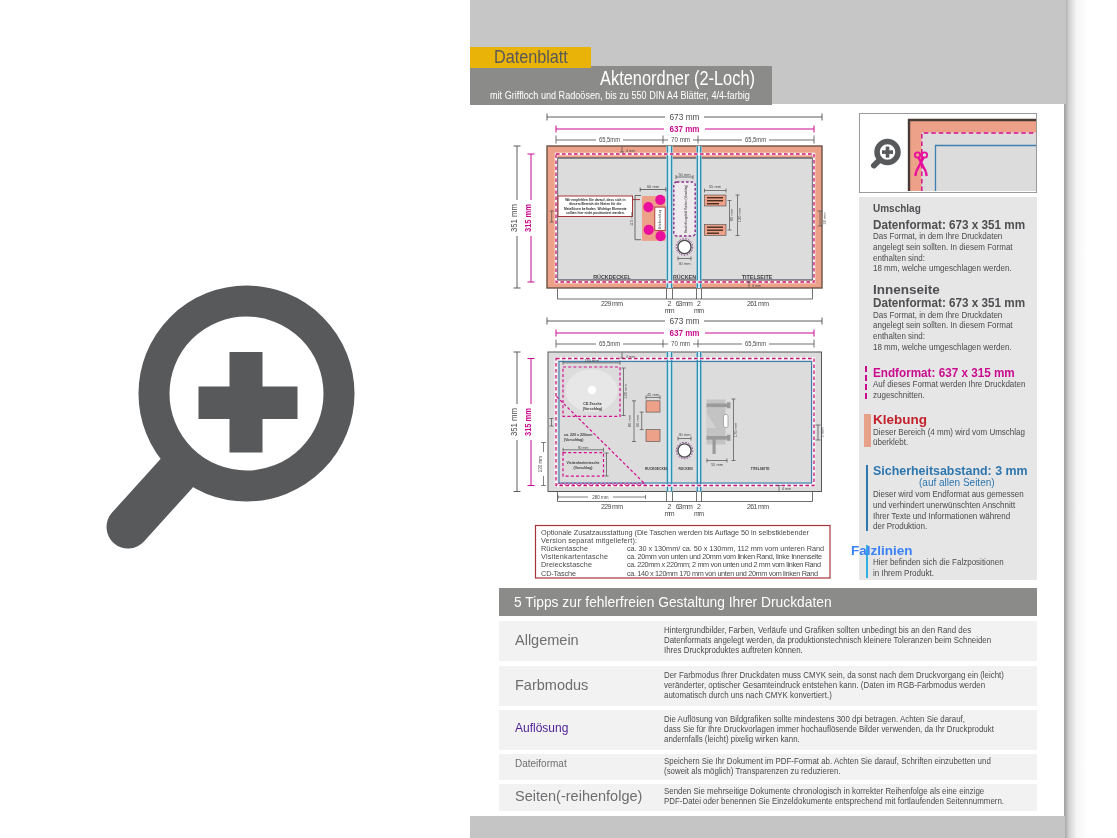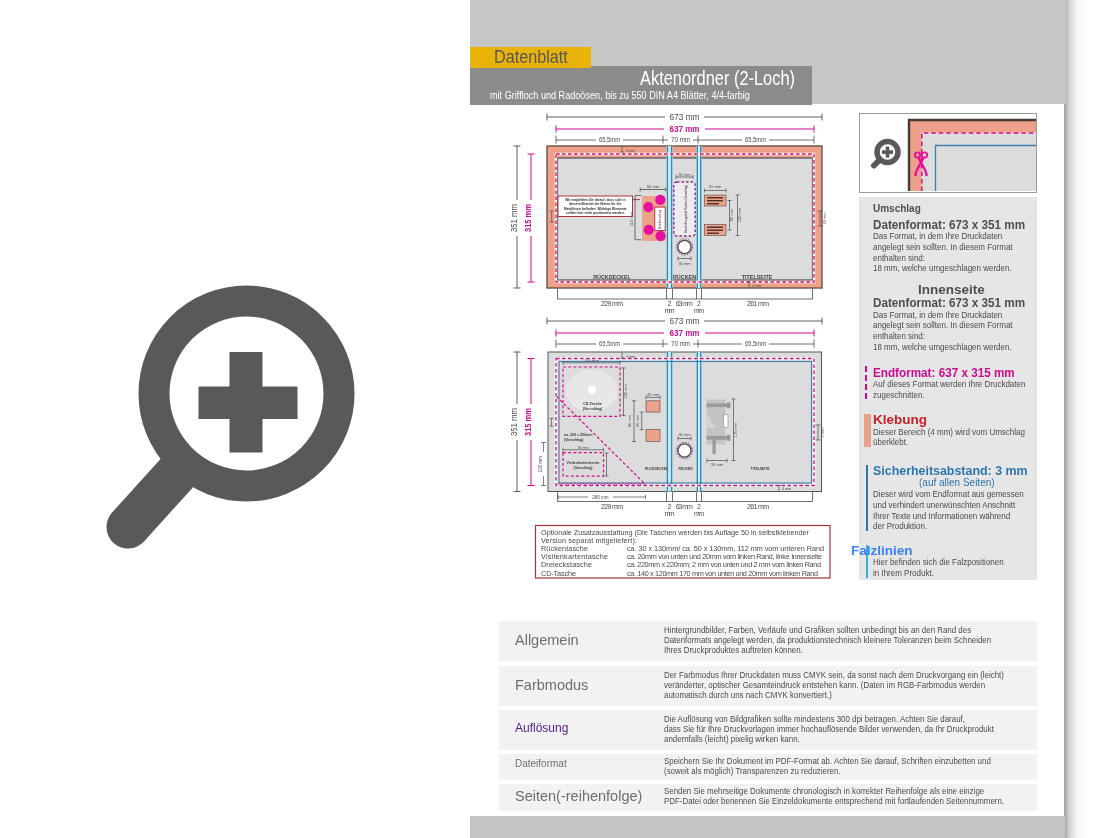--- a/index.html
+++ b/index.html
@@ -25,21 +25,21 @@
   <div class="abs" style="left:470px;top:0;width:594px;height:838px;background:#ffffff;"></div>
 
   <div class="abs" style="left:1064px;top:0;width:26px;height:838px;
     background:linear-gradient(to right,rgba(125,125,127,0.75) 0px,rgba(165,165,167,0.5) 5px,rgba(215,215,217,0.22) 13px,rgba(255,255,255,0) 24px);"></div>
 
   <div class="abs" style="left:470px;top:0;width:596px;height:104px;background:#c6c6c7;"></div>
 
   <div class="abs" style="left:470px;top:46.5px;width:121px;height:21px;background:#eab308;z-index:3;
     font-size:18px;color:#58585a;line-height:20px;"><span style="display:inline-block;margin-left:24px;transform:scaleX(0.9);transform-origin:left;">Datenblatt</span></div>
 
-  <div class="abs" style="left:470px;top:66px;width:302px;height:39px;background:#8b8c89;color:#fff;padding-left:40px;">
+  <div class="abs" style="left:470px;top:66px;width:302px;height:39px;background:#8b8c89;color:#fff;">
 
     <div class="abs" style="right:17px;top:0.5px;font-size:20px;white-space:nowrap;transform:scaleX(0.82);transform-origin:right;">Aktenordner (2-Loch)</div>
 
     <div class="abs" style="left:20px;top:23.5px;font-size:10px;white-space:nowrap;transform:scaleX(0.91);transform-origin:left;">mit Griffloch und Radoösen, bis zu 550 DIN A4 Blätter, 4/4-farbig</div>
   </div>
 
   <div class="abs" style="left:470px;top:816px;width:595px;height:22px;background:#c5c5c6;"></div>
 
   <svg class="abs" style="left:0;top:0;" width="1117" height="838" viewBox="0 0 1117 838" font-family="Liberation Sans, sans-serif">
 
@@ -532,21 +532,21 @@
       <line x1="11.2" y1="55.5" x2="10.3" y2="60" stroke-width="2.4"></line>
     </g>
   </svg>
 
   <div class="abs" style="left:873px;top:203px;font-size:10px;font-weight:bold;color:#4f4f52;">Umschlag</div>
 
   <div class="abs" style="left:873px;top:216.5px;font-size:13px;font-weight:bold;color:#4f4f52;white-space:nowrap;transform:scaleX(0.9);transform-origin:left;">Datenformat: 673 x 351 mm</div>
 
   <div class="abs" style="left:873px;top:231px;font-size:9.3px;line-height:10.8px;color:#4b4b4d;white-space:nowrap;transform:scaleX(0.86);transform-origin:left top;">Das Format, in dem Ihre Druckdaten<br>angelegt sein sollten. In diesem Format<br>enthalten sind:<br>18 mm, welche umgeschlagen werden.</div>
 
-  <div class="abs" style="left:918px;top:281.5px;font-size:13.5px;font-weight:bold;color:#4f4f52;">Innenseite</div>
+  <div class="abs" style="left:873px;top:281.5px;font-size:13.5px;font-weight:bold;color:#4f4f52;">Innenseite</div>
 
   <div class="abs" style="left:873px;top:295px;font-size:13px;font-weight:bold;color:#4f4f52;white-space:nowrap;transform:scaleX(0.9);transform-origin:left;">Datenformat: 673 x 351 mm</div>
 
   <div class="abs" style="left:873px;top:309.5px;font-size:9.3px;line-height:10.8px;color:#4b4b4d;white-space:nowrap;transform:scaleX(0.86);transform-origin:left top;">Das Format, in dem Ihre Druckdaten<br>angelegt sein sollten. In diesem Format<br>enthalten sind:<br>18 mm, welche umgeschlagen werden.</div>
 
   <div class="abs" style="left:865px;top:366px;width:0;height:33px;border-left:2px dashed #ca0b8e;"></div>
 
   <div class="abs" style="left:873px;top:364.5px;font-size:13px;font-weight:bold;color:#ca0b8e;white-space:nowrap;transform:scaleX(0.9);transform-origin:left;">Endformat: 637 x 315 mm</div>
 
   <div class="abs" style="left:873px;top:379px;font-size:9.3px;line-height:10.8px;color:#4b4b4d;white-space:nowrap;transform:scaleX(0.86);transform-origin:left top;">Auf dieses Format werden Ihre Druckdaten<br>zugeschnitten.</div>
@@ -564,20 +564,22 @@
   <div class="abs" style="left:919px;top:476.5px;font-size:10px;color:#2d76ae;">(auf allen Seiten)</div>
 
   <div class="abs" style="left:873px;top:489px;font-size:9.3px;line-height:10.8px;color:#4b4b4d;white-space:nowrap;transform:scaleX(0.86);transform-origin:left top;">Dieser wird vom Endformat aus gemessen<br>und verhindert unerwünschten Anschnitt<br>Ihrer Texte und Informationen während<br>der Produktion.</div>
 
   <div class="abs" style="left:866px;top:545px;width:1.6px;height:33px;background:#33b0e2;"></div>
 
   <div class="abs" style="left:851px;top:542.5px;font-size:13.5px;font-weight:bold;color:#3b82f6;">Falzlinien</div>
 
   <div class="abs" style="left:873px;top:557px;font-size:9.3px;line-height:10.8px;color:#4b4b4d;white-space:nowrap;transform:scaleX(0.86);transform-origin:left top;">Hier befinden sich die Falzpositionen<br>in Ihrem Produkt.</div>
 
+  <div class="abs" style="left:499px;top:588px;width:538px;height:27.5px;background:#8b8c89;color:#fff;
+     font-size:15px;line-height:27.5px;"><span style="display:inline-block;margin-left:15px;transform:scaleX(0.92);transform-origin:left;white-space:nowrap;">5 Tipps zur fehlerfreien Gestaltung Ihrer Druckdaten</span></div>
 
   <div class="abs" style="left:499px;top:620.5px;width:538px;height:40.5px;background:#f2f2f3;"></div>
   <div class="abs" style="left:515px;top:631.5px;font-size:14.5px;color:#6e6e70;">Allgemein</div>
   <div class="abs" style="left:664px;top:624.5px;font-size:9.3px;line-height:10.3px;color:#4b4b4d;white-space:nowrap;transform:scaleX(0.85);transform-origin:left top;">Hintergrundbilder, Farben, Verläufe und Grafiken sollten unbedingt bis an den Rand des<br>Datenformats angelegt werden, da produktionstechnisch kleinere Toleranzen beim Schneiden<br>Ihres Druckproduktes auftreten können.</div>
 
   <div class="abs" style="left:499px;top:665.7px;width:538px;height:40.6px;background:#f2f2f3;"></div>
   <div class="abs" style="left:515px;top:676.5px;font-size:14.5px;color:#6e6e70;">Farbmodus</div>
   <div class="abs" style="left:664px;top:669.5px;font-size:9.3px;line-height:10.3px;color:#4b4b4d;white-space:nowrap;transform:scaleX(0.85);transform-origin:left top;">Der Farbmodus Ihrer Druckdaten muss CMYK sein, da sonst nach dem Druckvorgang ein (leicht)<br>veränderter, optischer Gesamteindruck entstehen kann. (Daten im RGB-Farbmodus werden<br>automatisch durch uns nach CMYK konvertiert.)</div>
 
   <div class="abs" style="left:499px;top:710.4px;width:538px;height:39.3px;background:#f2f2f3;"></div>

